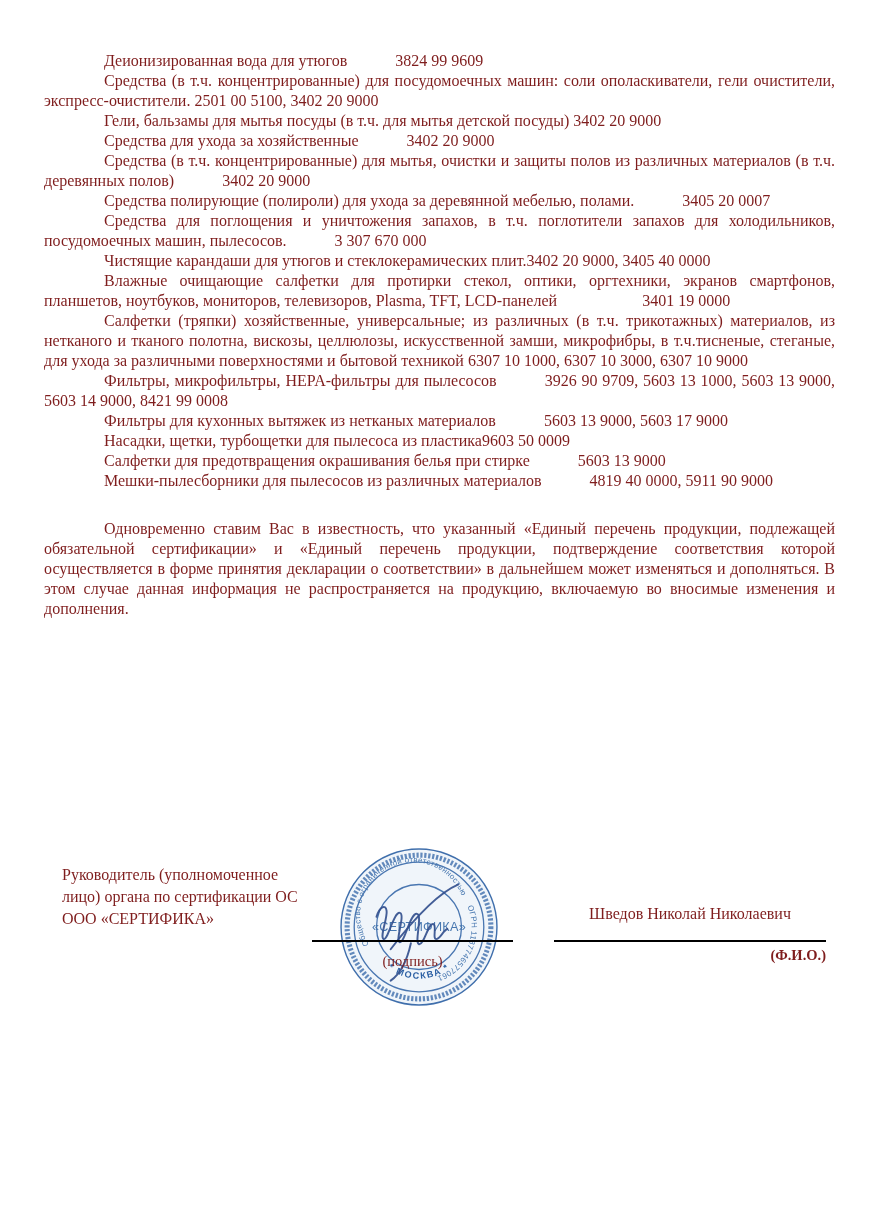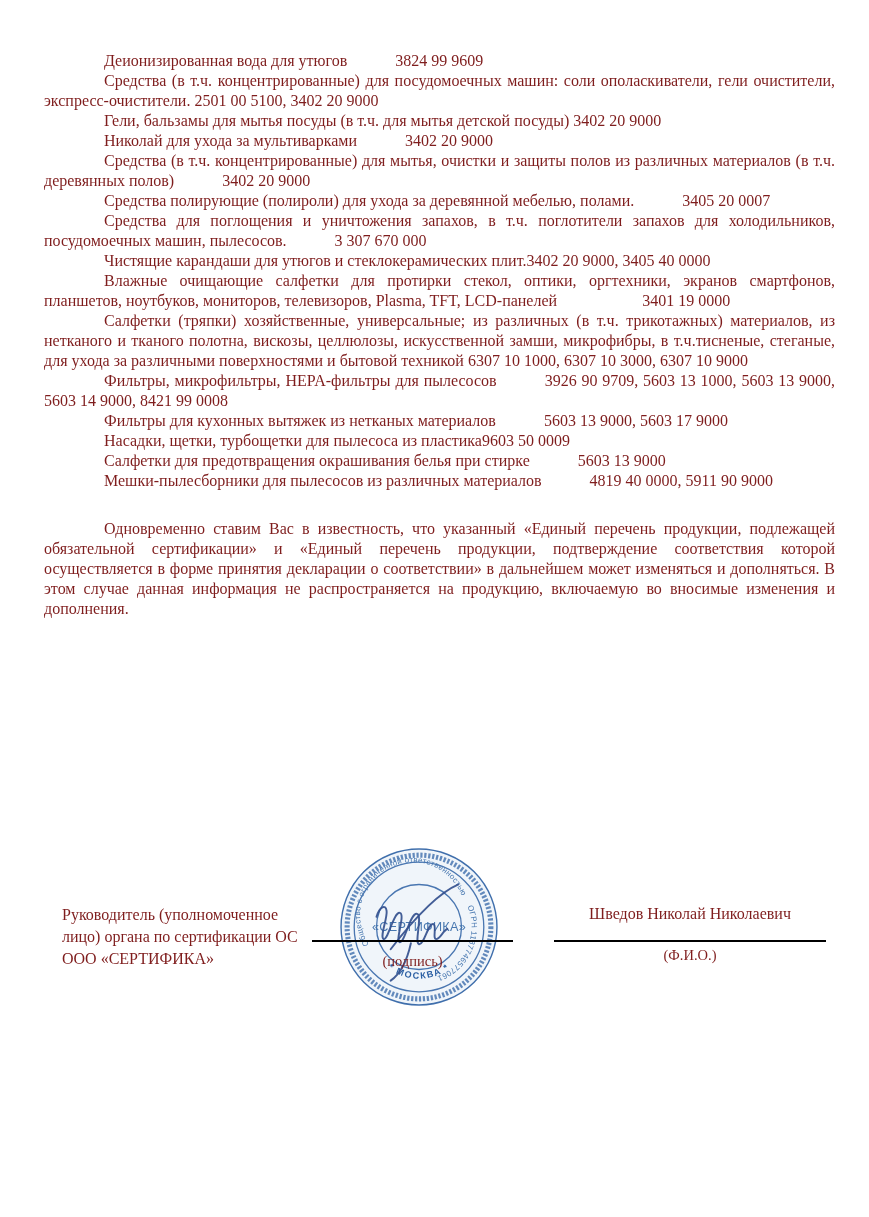--- a/index.html
+++ b/index.html
@@ -20,21 +20,21 @@
     text-indent: 60px;
     text-align: justify;
   }
   p.closing { margin-top: 28px; }
   .tab { display: inline-block; width: 48px; }
   .tab.wide { display: inline-block; width: 85px; }
 
   
   .sig-label {
     position: absolute;
-    left: 62px; top: 904px;
+    left: 62px; top: 864px;
     width: 250px;
     line-height: 22px;
     text-align: left;
   }
   .stamp {
     position: absolute;
     left: 338px; top: 846px;
     width: 162px; height: 162px;
     z-index: 1;
   }
@@ -63,22 +63,23 @@
   .fio-line {
     position: absolute;
     left: 554px; top: 940px;
     width: 272px; height: 0;
     border-top: 2px solid #000;
   }
   .fio-caption {
     position: absolute;
     left: 554px; top: 945px;
     width: 272px;
-    text-align: center;
+    text-align: right;
     font-size: 14.5px;
+    font-weight: bold;
   }
 
   
   .stamp text { font-family: "Liberation Sans", sans-serif; }
   .ring-txt { fill: #4878b0; letter-spacing: 0.3px; }
   .city-txt { fill: #2b5fa3; letter-spacing: 1.5px; font-weight: bold; }
   .center-txt {
     fill: #4878b0;
     font-size: 12.5px;
     letter-spacing: 0.3px;
@@ -93,21 +94,21 @@
 
   <div class="content">
     <div id="product-list">
   <p class="item"><span class="it-text">Деионизированная вода для утюгов</span><span class="tab"></span><span class="it-code">3824 99 9609</span></p>
 
   <p class="item"><span class="it-text">Средства (в т.ч. концентрированные) для посудомоечных машин: соли ополаскиватели, гели очистители, экспресс-очистители.</span> <span class="it-code">2501 00 5100, 3402 20 9000</span></p>
 
 
   <p class="item"><span class="it-text">Гели, бальзамы для мытья посуды (в т.ч. для мытья детской посуды)</span> <span class="it-code">3402 20 9000</span></p>
 
-  <p class="item"><span class="it-text">Николай для ухода за мультиварками</span><span class="tab"></span><span class="it-code">3402 20 9000</span></p>
+  <p class="item"><span class="it-text">Средства для ухода за хозяйственные</span><span class="tab"></span><span class="it-code">3402 20 9000</span></p>
 
   <p class="item"><span class="it-text">Средства (в т.ч. концентрированные) для мытья, очистки и защиты полов из различных материалов (в т.ч. деревянных полов)</span><span class="tab"></span><span class="it-code">3402 20 9000</span></p>
 
   <p class="item"><span class="it-text">Средства полирующие (полироли) для ухода за деревянной мебелью, полами.</span><span class="tab"></span><span class="it-code">3405 20 0007</span></p>
 
   <p class="item"><span class="it-text">Средства для поглощения и уничтожения запахов, в т.ч. поглотители запахов для холодильников, посудомоечных машин, пылесосов.</span><span class="tab"></span><span class="it-code">3 307 670 000</span></p>
 
   <p class="item"><span class="it-text">Чистящие карандаши для утюгов и стеклокерамических плит.</span><span class="it-code">3402 20 9000, 3405 40 0000</span></p>
 
   <p class="item"><span class="it-text">Влажные очищающие салфетки для протирки стекол, оптики, оргтехники, экранов смартфонов, планшетов, ноутбуков, мониторов, телевизоров, Plasma, TFT, LCD-панелей</span><span class="tab wide"></span><span class="it-code">3401 19 0000</span></p>

